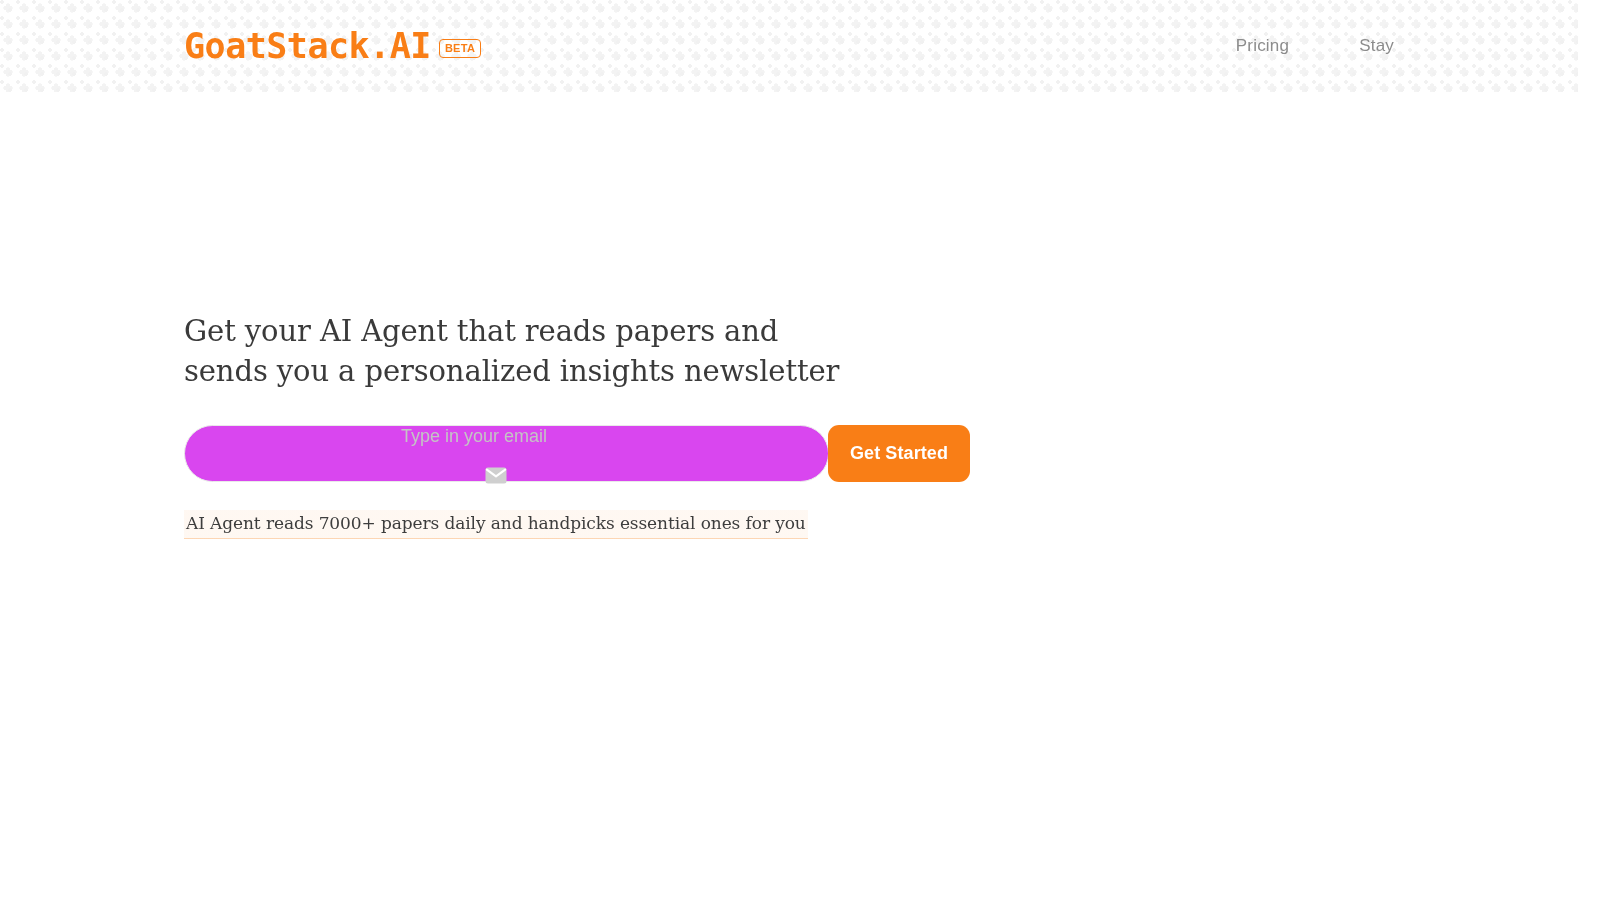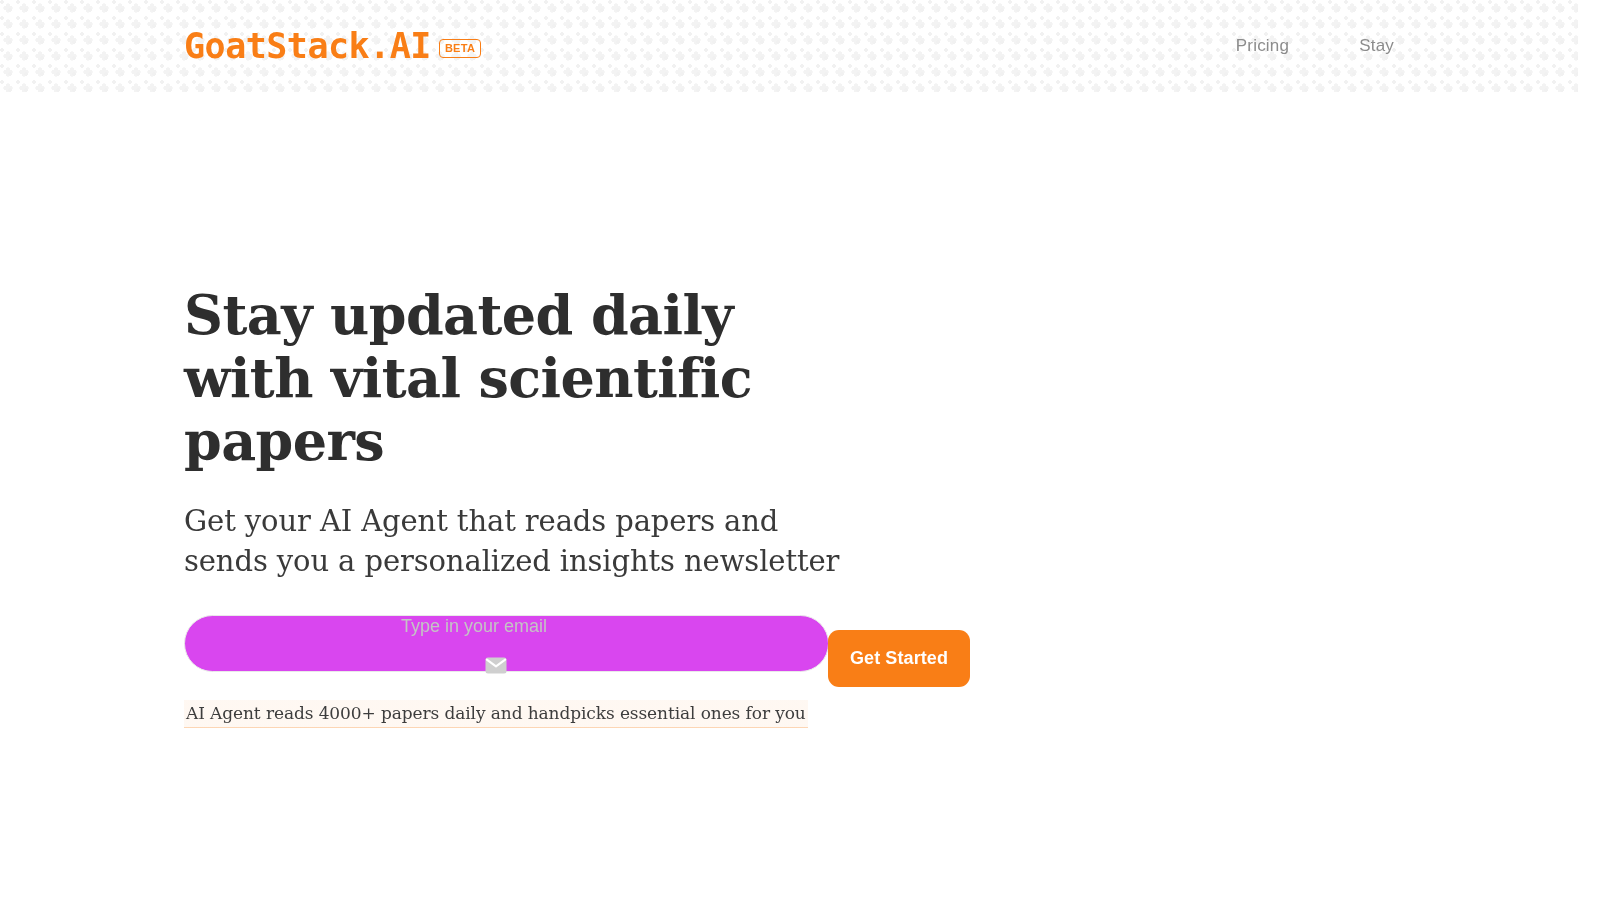--- a/index.html
+++ b/index.html
@@ -168,21 +168,21 @@
     display: flex;
     align-items: center;
     justify-content: center;
     flex: none;
   }
   .envelope-icon svg { display: block; }
 
   .get-started-button {
     position: absolute;
     right: -141px;
-    top: 15px;
+    top: 0;
     width: 142px;
     height: 57px;
     background: #f97e16;
     color: #ffffff;
     border: none;
     border-radius: 11px;
     font-family: "Liberation Sans", sans-serif;
     font-size: 18px;
     font-weight: 700;
     letter-spacing: .1px;
@@ -223,38 +223,37 @@
       <a class="nav-link" href="#">Pricing</a>
       <a class="nav-link" href="#">Stay</a>
     </nav>
 
   </div>
 </header>
 
 <main class="hero">
   <div class="hero-inner">
 
-    <h1 class="hero-title">Stay updated daily with vital scientific papers</h1>
 
     <p class="hero-subtitle">Get your AI Agent that reads papers and sends you a personalized insights newsletter</p>
 
     <form class="signup-form">
 
       <div class="email-field-wrap">
         <input class="email-input" type="text" placeholder="Type in your email" style="">
         <span class="envelope-icon">
           <svg width="22" height="17" viewBox="0 0 22 17" aria-hidden="true">
             <rect x="0.5" y="0.5" width="21" height="16" rx="2.5" fill="#cfcfcf"></rect>
             <path d="M1.8 2.6 L11 9.4 L20.2 2.6" fill="none" stroke="#ffffff" stroke-width="2.1" stroke-linecap="round" stroke-linejoin="round"></path>
           </svg>
         </span>
       </div>
 
       <button class="get-started-button" type="submit">Get Started</button>
 
     </form>
 
     <div style="margin-top:0">
-      <span class="hero-tagline">AI Agent reads 4000+ papers daily and handpicks essential ones for you</span>
+      <span class="hero-tagline">AI Agent reads 7000+ papers daily and handpicks essential ones for you</span>
     </div>
 
   </div>
 </main>
 
 </body></html>

